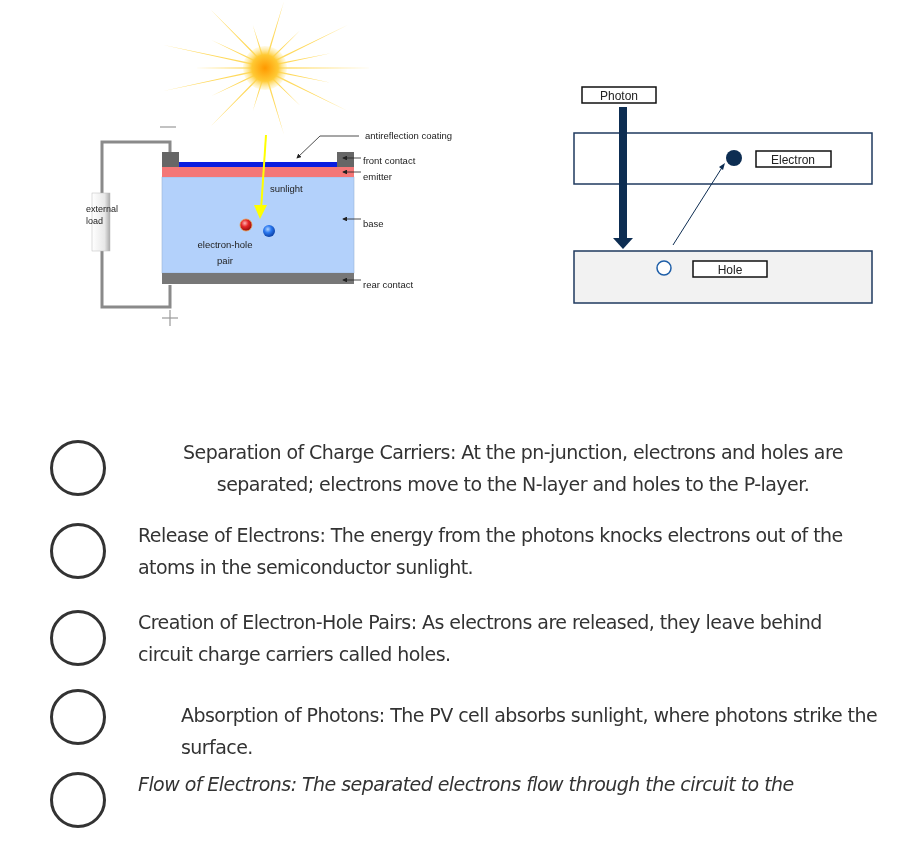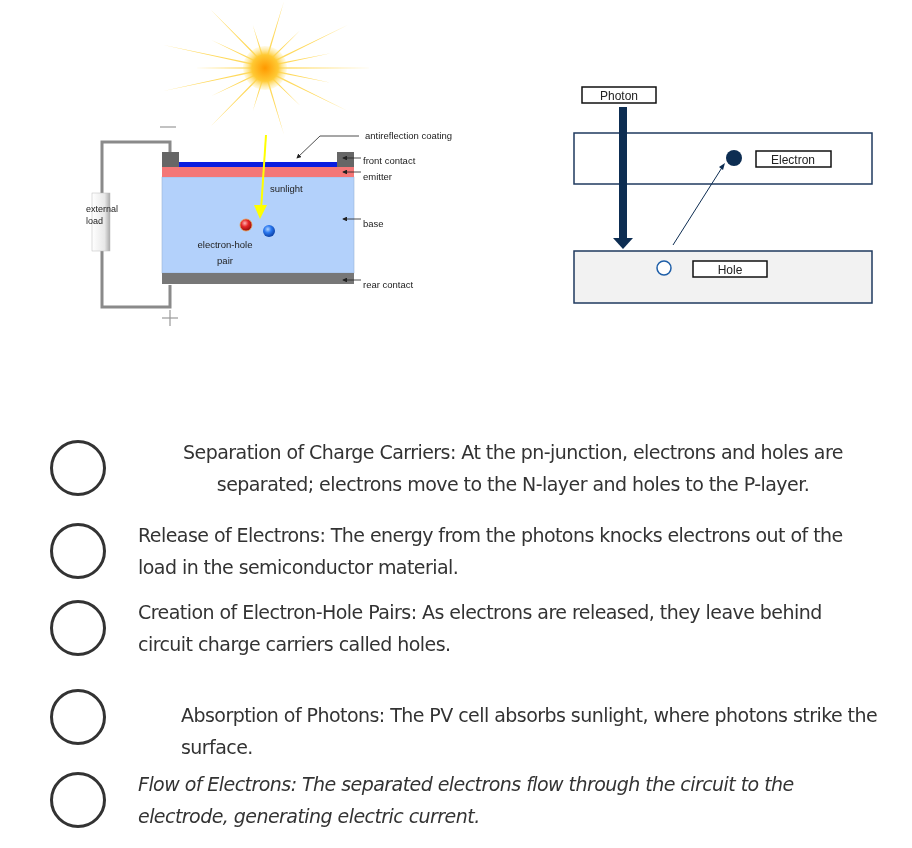--- a/index.html
+++ b/index.html
@@ -135,37 +135,36 @@
     <div class="radio" style="top:10px;"></div>
     <div class="opt-text" style="top:6px;">
       <div>Separation of Charge Carriers: At the pn-junction, electrons and holes are</div>
       <div>separated; electrons move to the N-layer and holes to the P-layer.</div>
     </div>
   </div>
   <div class="option" style="top:83px;">
     <div class="radio" style="top:10px;"></div>
     <div class="opt-text" style="top:6px;">
       <div>Release of Electrons: The energy from the photons knocks electrons out of the</div>
-      <div>load in the semiconductor material.</div>
+      <div>atoms in the semiconductor sunlight.</div>
     </div>
   </div>
-  <div class="option" style="top:160px;">
+  <div class="option" style="top:170px;">
     <div class="radio" style="top:10px;"></div>
     <div class="opt-text" style="top:6px;">
       <div>Creation of Electron-Hole Pairs: As electrons are released, they leave behind</div>
       <div>circuit charge carriers called holes.</div>
     </div>
   </div>
   <div class="option" style="top:249px;">
     <div class="radio" style="top:10px;"></div>
     <div class="opt-text" style="top:20px;margin-left:43px;">
       <div>Absorption of Photons: The PV cell absorbs sunlight, where photons strike the</div>
       <div>surface.</div>
     </div>
   </div>
   <div class="option" style="top:332px;font-style:italic;">
     <div class="radio" style="top:10px;"></div>
     <div class="opt-text" style="top:6px;">
       <div>Flow of Electrons: The separated electrons flow through the circuit to the</div>
-      <div>electrode, generating electric current.</div>
     </div>
   </div>
 </div>
 
 </body></html>

